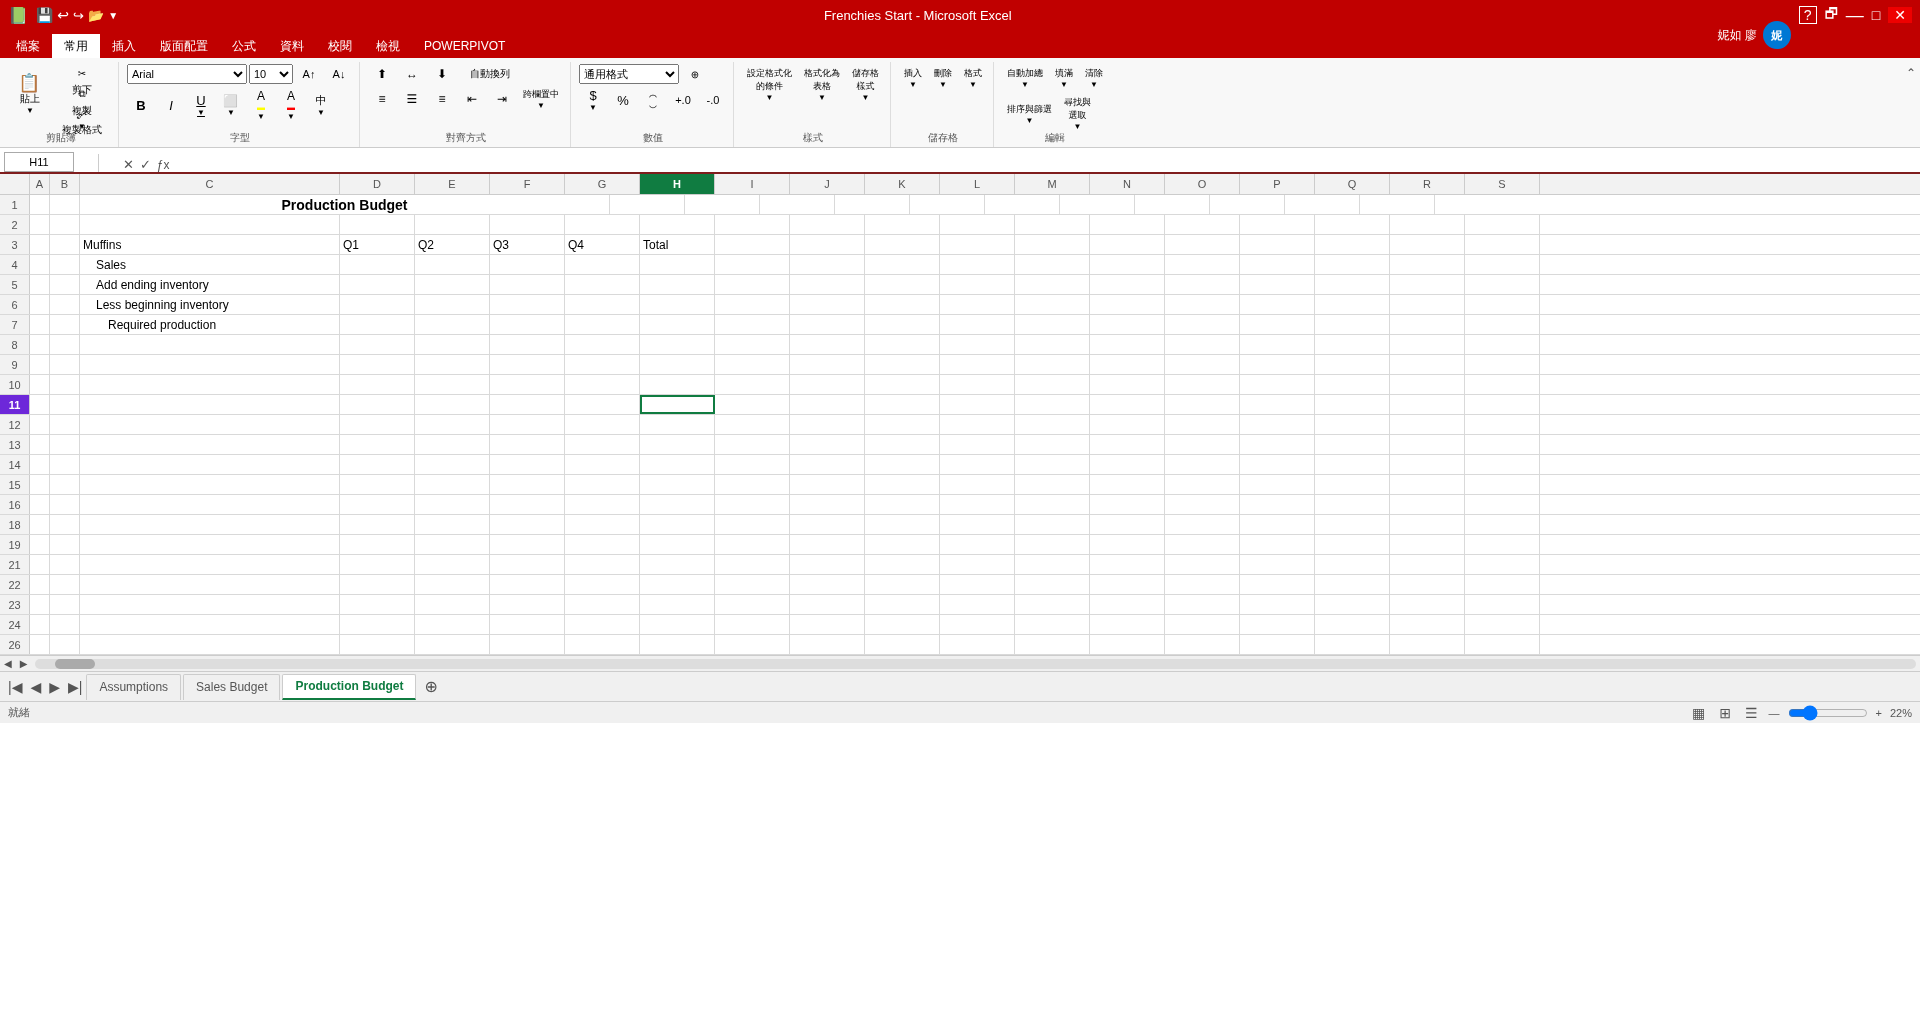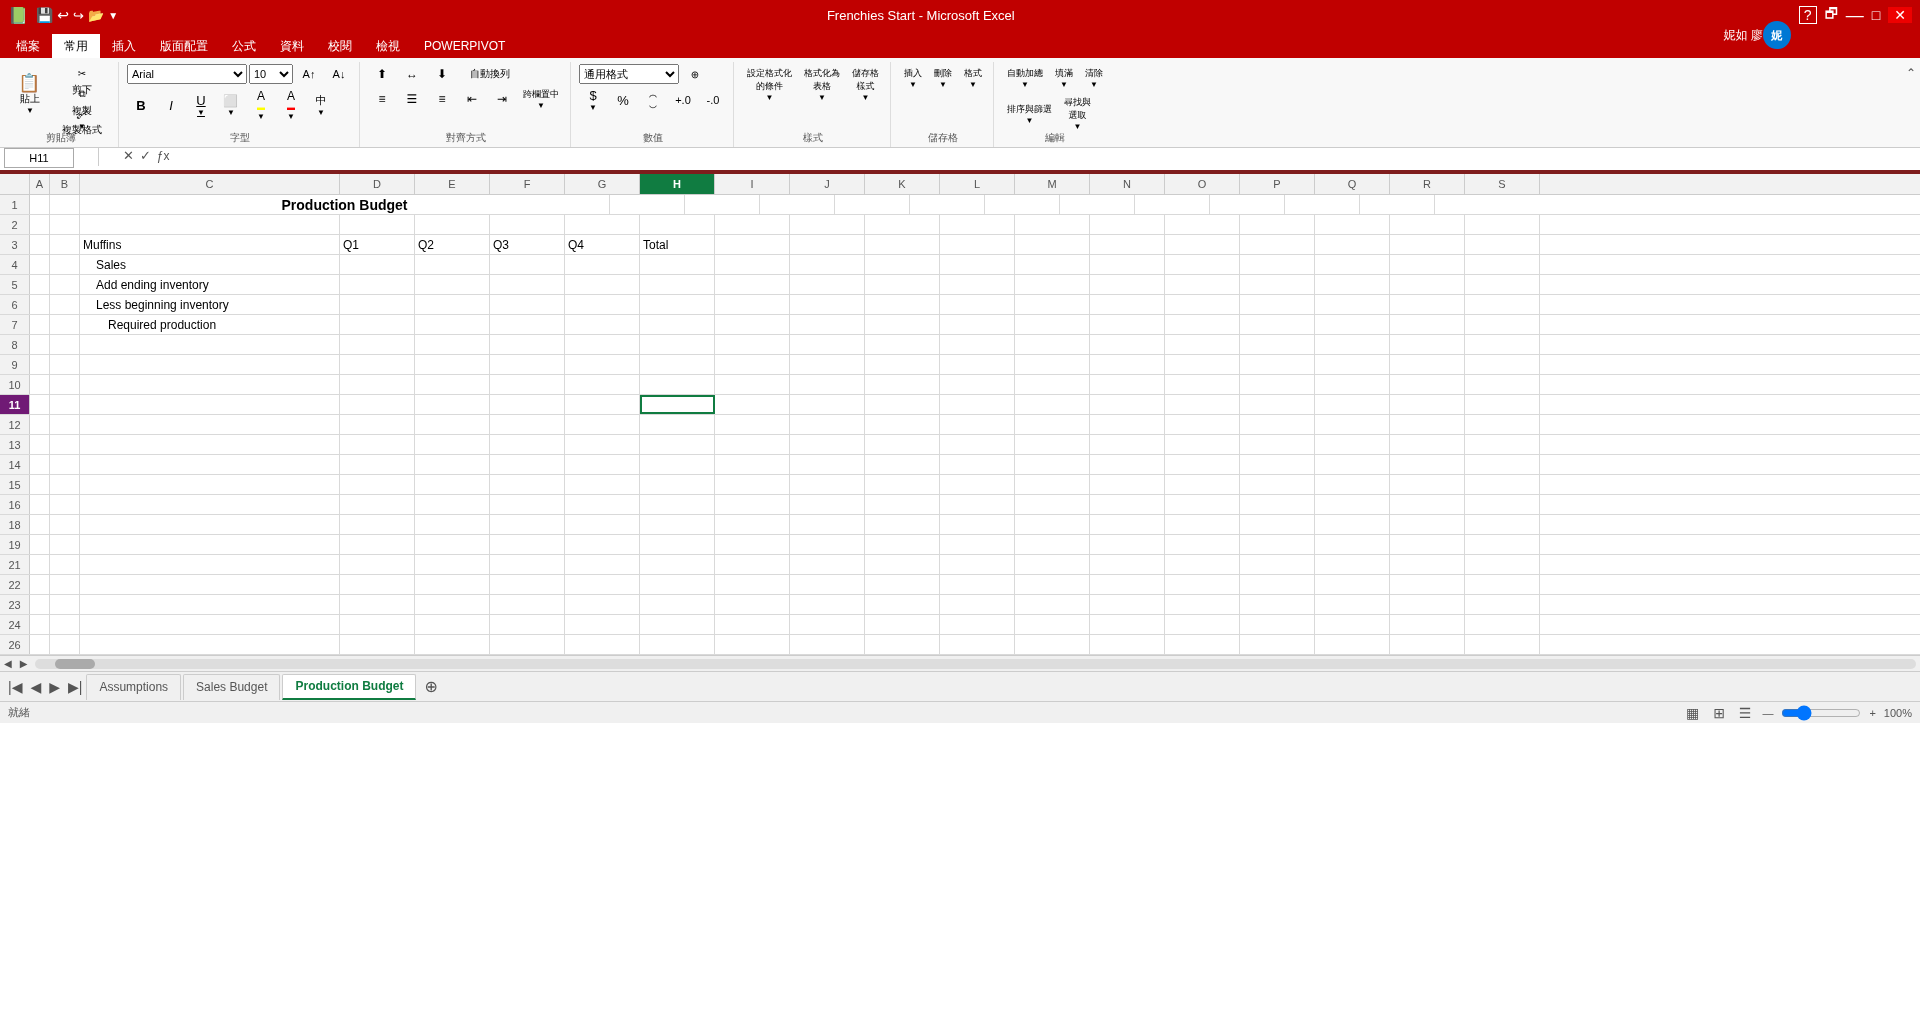--- a/index.html
+++ b/index.html
@@ -78,22 +78,22 @@
     .r-btn .icon { font-size: 18px; line-height: 1; }
     .r-btn-large { min-width: 40px; height: 60px; }
     .r-btn-small { height: 18px; font-size: 10px; }
     .font-select { width: 120px; height: 20px; font-size: 11px; }
     .size-select { width: 44px; height: 20px; font-size: 11px; }
 
     
     #formula-bar {
       height: 26px;
       display: flex;
-      align-items: flex-start;
-      border-bottom: 4px solid #7f1d1d;
+      align-items: flex-end;
+      border-bottom: 2px solid #7f1d1d;
       background: #fff;
       padding: 0 4px;
       gap: 20px;
     }
     #cell-ref-box {
       width: 70px; height: 20px; border: 1px solid #aaa;
       text-align: center; font-size: 11px; display: flex; align-items: center; justify-content: center;
       padding: 0 4px; cursor: pointer;
     }
     #formula-divider { width: 1px; height: 18px; background: #ccc; margin: 0 4px; }
@@ -152,21 +152,21 @@
     .row-num {
       width: 30px; min-width: 30px;
       background: #f2f2f2;
       border-right: 1px solid #ccc;
       display: flex; align-items: center; justify-content: center;
       font-size: 11px; color: #555;
       flex-shrink: 0;
       cursor: pointer;
     }
     .row-num.active-row {
-      background: #701a75;
+      background: #6d28d9;
       color: white;
       font-weight: bold;
     }
     .cell {
       border-right: 1px solid #d9d9d9;
       display: flex; align-items: center;
       padding: 0 3px;
       font-size: 12px;
       overflow: hidden;
       white-space: nowrap;
@@ -261,21 +261,21 @@
       display: flex;
       align-items: center;
       flex-shrink: 0;
     }
     .scroll-side-btn { font-size: 10px; padding: 0 4px; cursor: pointer; color: #555; }
     .scroll-track { flex: 1; height: 10px; background: #ddd; border-radius: 5px; margin: 0 4px; position: relative; }
     .scroll-thumb { width: 40px; height: 10px; background: #aaa; border-radius: 5px; position: absolute; left: 20px; }
 
     
     #user-area {
-      display: flex; align-items: center;  margin-top: 40px;
+      display: flex; align-items: center; gap: 6px; margin-top: 40px;
     }
     .user-avatar {
       width: 28px; height: 28px; border-radius: 50%; background: #0078d4;
       display: flex; align-items: center; justify-content: center;
       color: white; font-size: 11px; font-weight: bold;
     }
   </style>
 </head>
 <body>
 
@@ -1018,15 +1018,15 @@
 
 <div id="status-bar">
   <span>就緒</span>
   <div class="right-controls">
     <span class="view-btn" title="Normal view">▦</span>
     <span class="view-btn" title="Page Layout view">⊞</span>
     <span class="view-btn" title="Page Break Preview">☰</span>
     <span style="cursor:pointer;">—</span>
     <input type="range" class="zoom-slider" min="10" max="400" value="100" style="">
     <span style="cursor:pointer;">+</span>
-    <span>100%</span>
+    <span>22%</span>
   </div>
 </div>
 
 </body></html>

